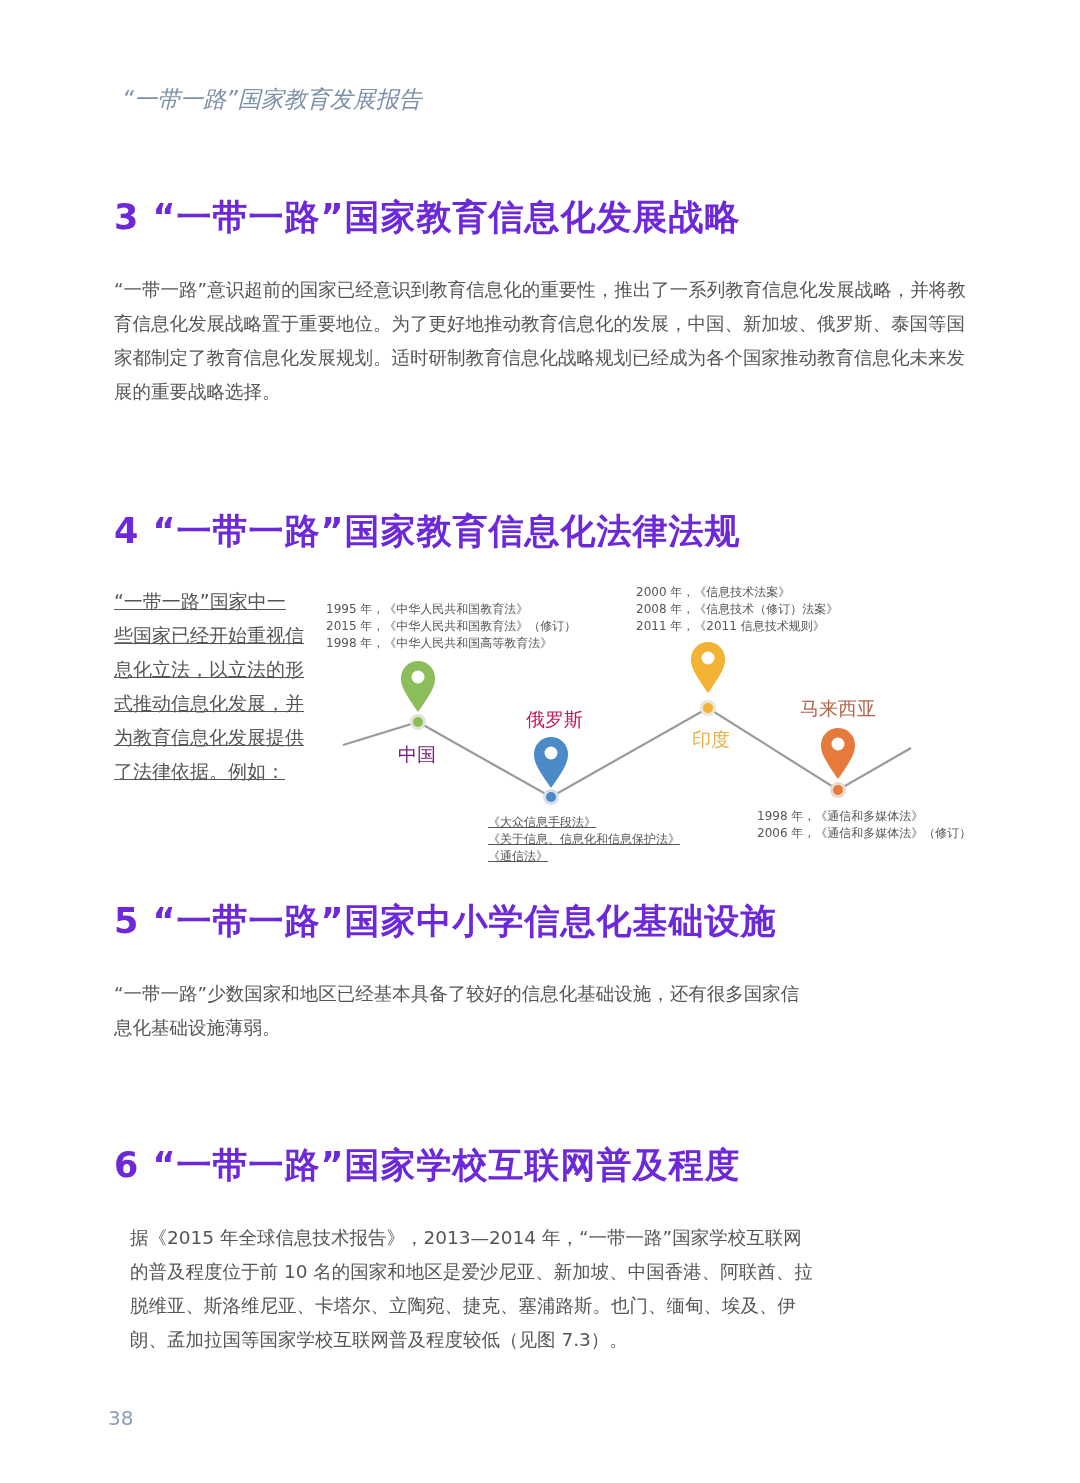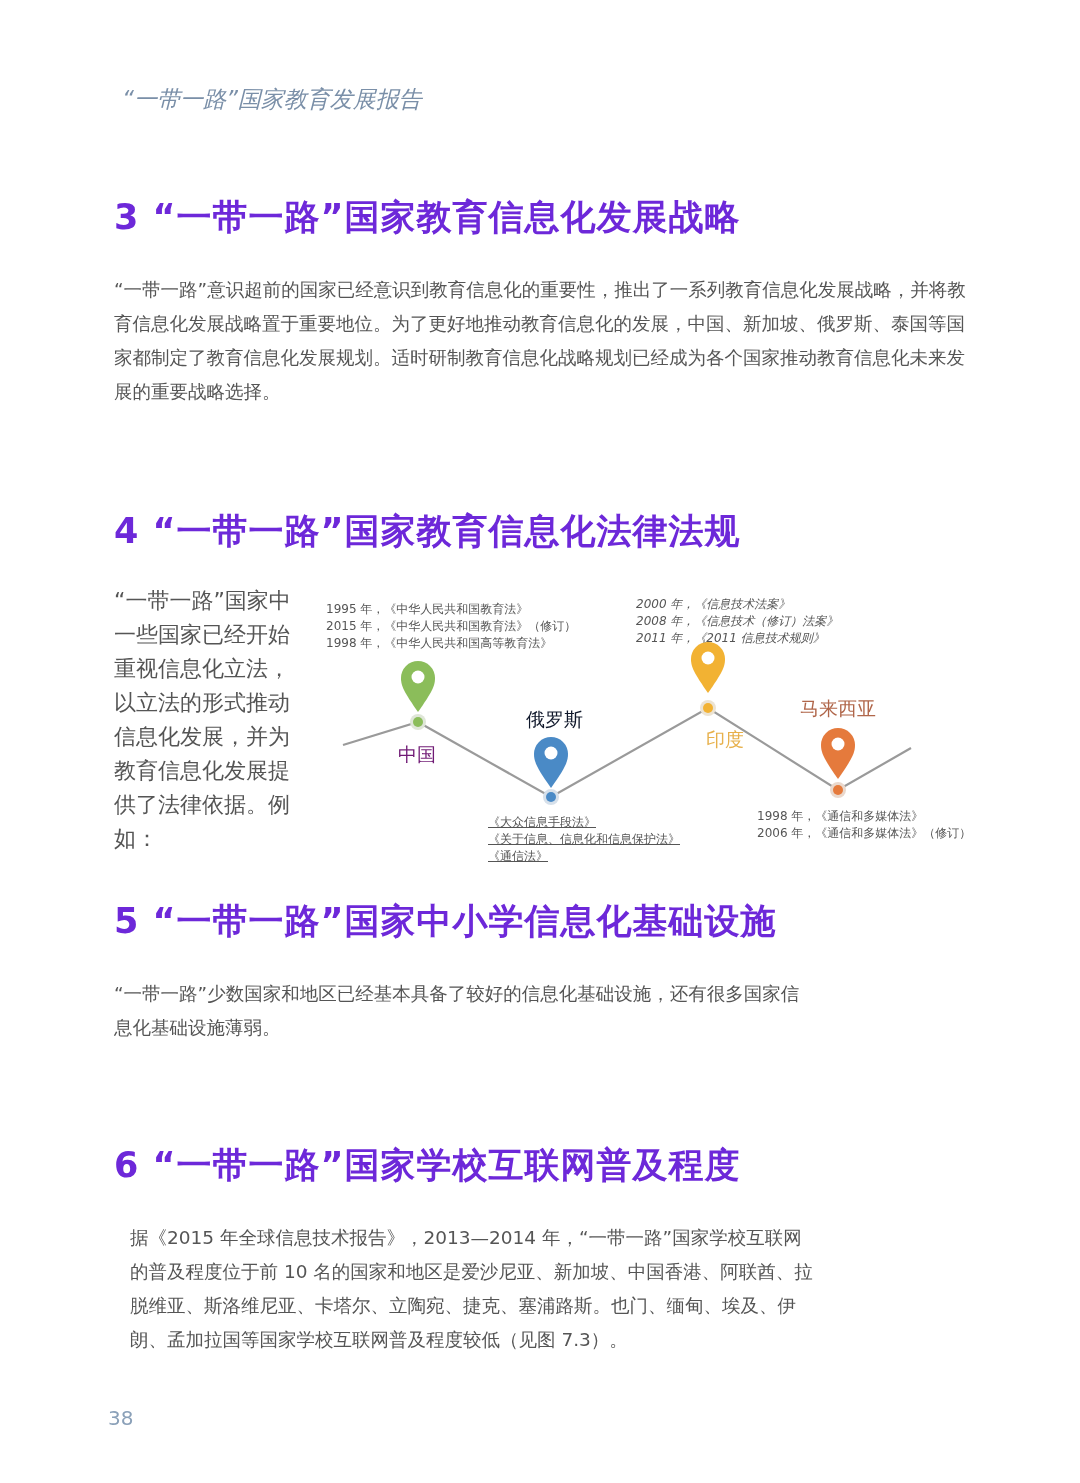--- a/index.html
+++ b/index.html
@@ -1,21 +1,21 @@
 <!DOCTYPE html>
 <html><head>
 <meta charset="utf-8">
 <style>
   html,body{margin:0;padding:0;background:#fff;}
   body{width:1080px;height:1483px;position:relative;overflow:hidden;font-family:"DejaVu Sans",sans-serif;color:#555;}
   .abs{position:absolute;}
   .running-head{left:122px;top:84px;font-size:23px;color:#7a8fa8;letter-spacing:0px;font-style:italic;}
   .h2{left:114px;font-size:35px;font-weight:bold;color:#6d28d9;letter-spacing:1px;white-space:nowrap;}
   .para{left:114px;width:860px;font-size:18.5px;line-height:34px;color:#555;}
-  .side{left:114px;top:584px;width:190px;font-size:22px;line-height:34px;color:#555;}
+  .side{left:114px;top:584px;width:190px;font-size:19px;line-height:34px;color:#555;text-decoration:underline;}
   .note{font-size:12px;line-height:17px;color:#555;white-space:nowrap;}
   .clabel{font-size:19px;white-space:nowrap;}
   .pagenum{left:108px;top:1406px;font-size:20px;color:#8aa0b8;}
   svg.diagram{position:absolute;left:0;top:0;}
 </style>
 </head>
 <body>
 
 <div class="abs running-head">“一带一路”国家教育发展报告</div>
 
@@ -49,35 +49,35 @@
     <path d="M708,693 C694,673 691,667 691,659 A17,17 0 1 1 725,659 C725,667 722,673 708,693 Z" fill="#f2b233"></path>
     <circle cx="708" cy="658" r="6.5" fill="#fff"></circle>
   </g>
   <g>
     <path d="M838,779 C824,759 821,753 821,745 A17,17 0 1 1 855,745 C855,753 852,759 838,779 Z" fill="#e57a3c"></path>
     <circle cx="838" cy="744" r="6.5" fill="#fff"></circle>
   </g>
 </svg>
 
 <div class="abs clabel" style="left:398px;top:742px;color:#701a75;">中国</div>
-<div class="abs clabel" style="left:526px;top:707px;color:#0f172a;">俄罗斯</div>
-<div class="abs clabel" style="left:692px;top:727px;color:#e7b04a;margin-left:14px;">印度</div>
+<div class="abs clabel" style="left:526px;top:707px;color:#be185d;">俄罗斯</div>
+<div class="abs clabel" style="left:692px;top:727px;color:#e7b04a;">印度</div>
 <div class="abs clabel" style="left:800px;top:696px;color:#b0664a;">马来西亚</div>
 
 <div class="abs" style="left:326px;top:601px;">
   <div class="note">1995 年，《中华人民共和国教育法》</div>
   <div class="note">2015 年，《中华人民共和国教育法》（修订）</div>
   <div class="note">1998 年，《中华人民共和国高等教育法》</div>
 </div>
 <div class="abs" style="left:488px;top:814px;text-decoration:underline;">
   <div class="note">《大众信息手段法》</div>
   <div class="note">《关于信息、信息化和信息保护法》</div>
   <div class="note">《通信法》</div>
 </div>
-<div class="abs" style="left:636px;top:596px;font-style:italic;">
+<div class="abs" style="left:636px;top:584px;">
   <div class="note">2000 年，《信息技术法案》</div>
   <div class="note">2008 年，《信息技术（修订）法案》</div>
   <div class="note">2011 年，《2011 信息技术规则》</div>
 </div>
 <div class="abs" style="left:757px;top:808px;">
   <div class="note">1998 年，《通信和多媒体法》</div>
   <div class="note">2006 年，《通信和多媒体法》（修订）</div>
 </div>
 
 <div class="abs h2" style="top:898px;">5 “一带一路”国家中小学信息化基础设施</div>

